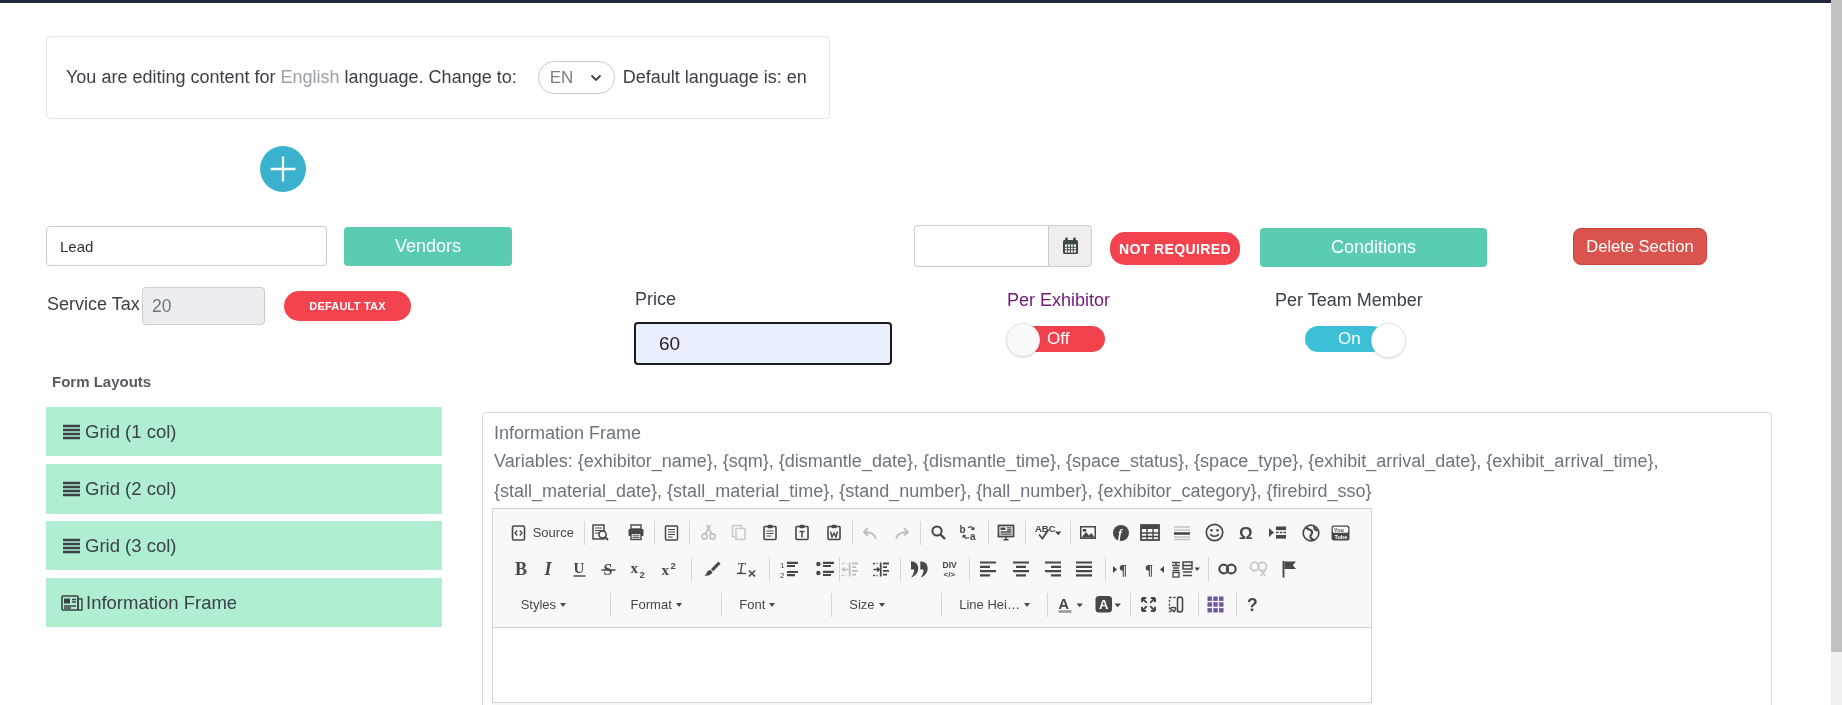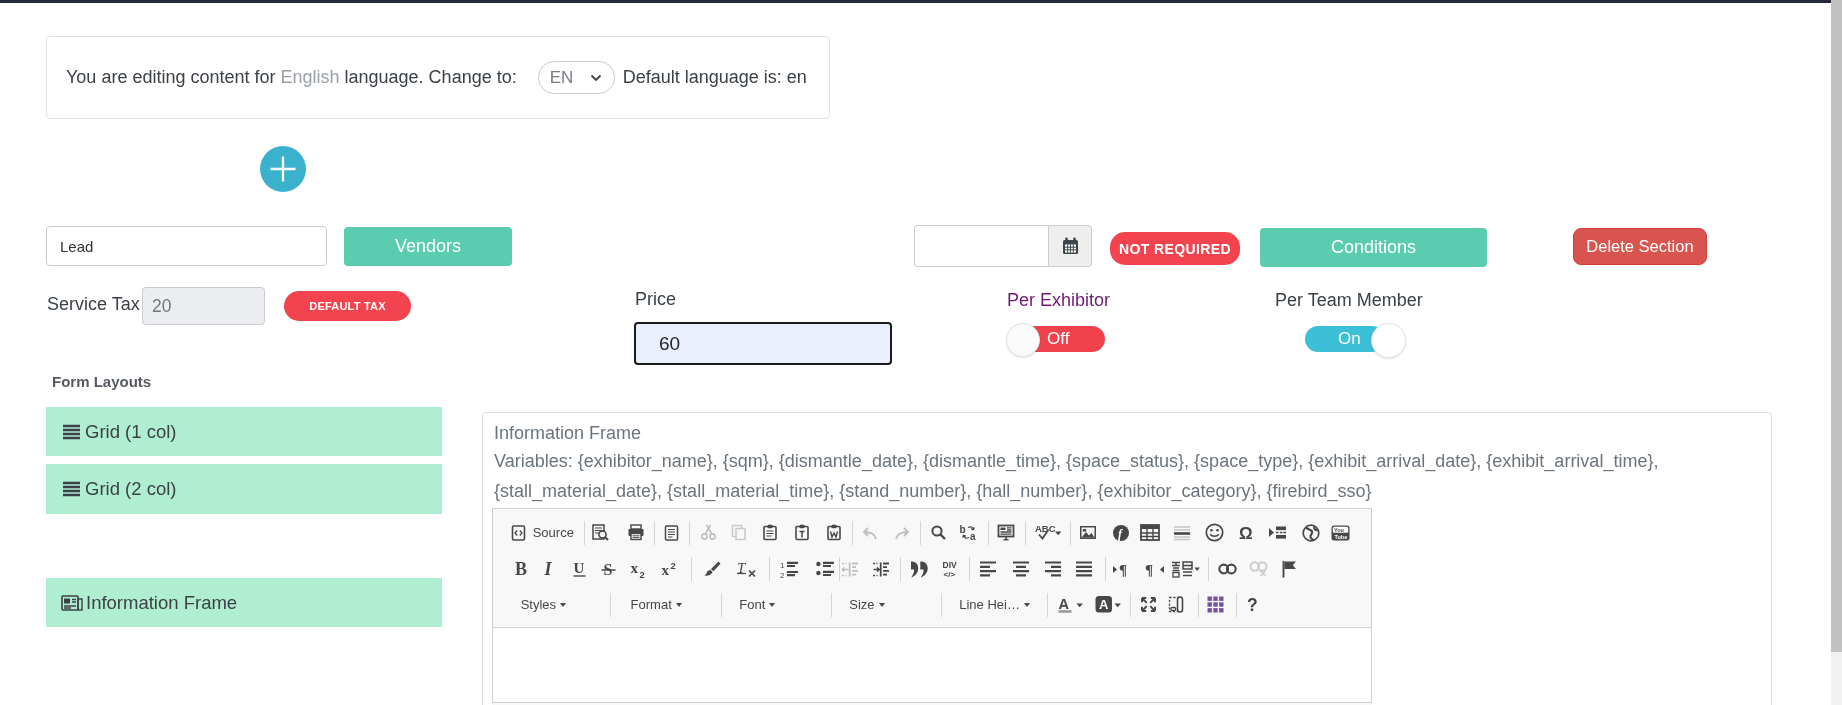--- a/index.html
+++ b/index.html
@@ -144,20 +144,23 @@
   <div class="abs tog-on-pill">On</div>
   <div class="abs tog-on-knob"></div>
 
   <div class="abs fl-head">Form Layouts</div>
   <div class="abs mint m1"><svg width="21" height="20" viewBox="0 0 21 20">
         <path d="M2 4 H19 M2 8 H19 M2 12 H19 M2 16 H19" stroke="#3b4147" stroke-width="2.4"></path>
       </svg>Grid (1 col)</div>
   <div class="abs mint m2"><svg width="21" height="20" viewBox="0 0 21 20">
         <path d="M2 4 H19 M2 8 H19 M2 12 H19 M2 16 H19" stroke="#3b4147" stroke-width="2.4"></path>
       </svg>Grid (2 col)</div>
+  <div class="abs mint m3"><svg width="21" height="20" viewBox="0 0 21 20">
+        <path d="M2 4 H19 M2 8 H19 M2 12 H19 M2 16 H19" stroke="#3b4147" stroke-width="2.4"></path>
+      </svg>Grid (3 col)</div>
   <div class="abs mint m4"><svg width="22" height="20" viewBox="0 0 22 20">
         <rect x="1" y="3" width="16" height="14" rx="1" fill="none" stroke="#3b4147" stroke-width="1.6"></rect>
         <rect x="17" y="6" width="4" height="11" fill="none" stroke="#3b4147" stroke-width="1.4"></rect>
         <rect x="3" y="5.5" width="6" height="5" fill="#3b4147"></rect>
         <path d="M11 6.5 H15 M11 9 H15 M3 13 H15 M3 15 H10" stroke="#3b4147" stroke-width="1.3"></path>
       </svg>Information Frame</div>
 
   <div class="abs panel"></div>
   <div class="abs pf-title">Information Frame</div>
   <div class="abs pf-vars">Variables: {exhibitor_name}, {sqm}, {dismantle_date}, {dismantle_time}, {space_status}, {space_type}, {exhibit_arrival_date}, {exhibit_arrival_time},<br>{stall_material_date}, {stall_material_time}, {stand_number}, {hall_number}, {exhibitor_category}, {firebird_sso}</div>

